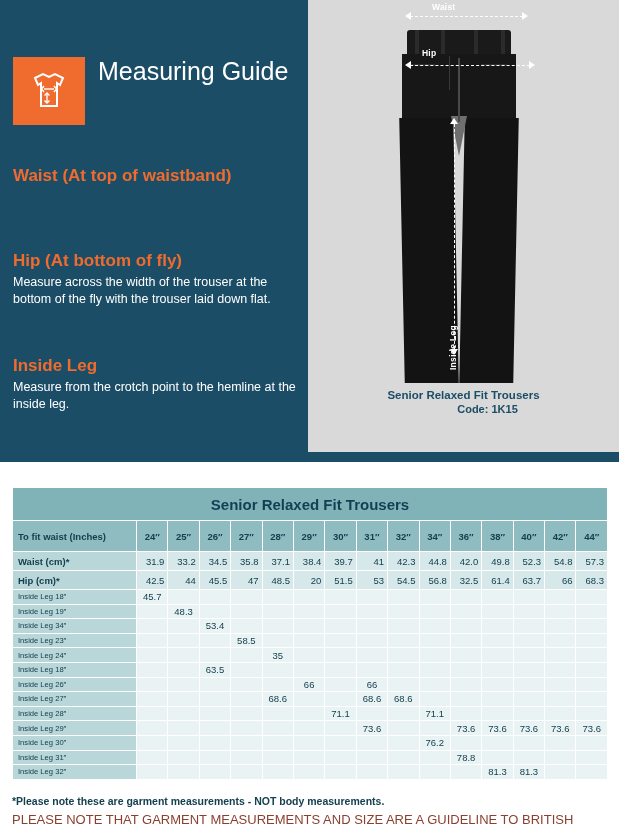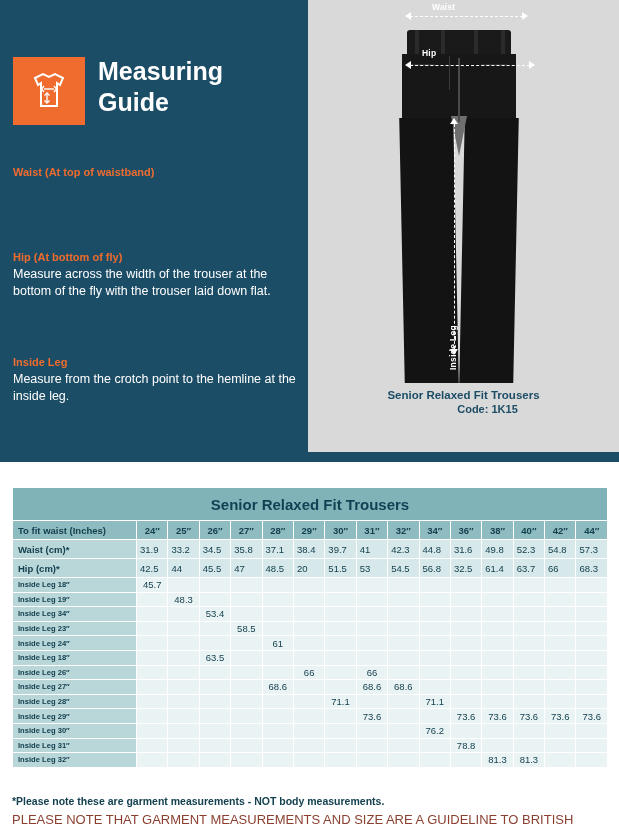--- a/index.html
+++ b/index.html
@@ -64,34 +64,34 @@
     align-items: center;
     justify-content: center;
   }
   .logo-box svg { display:block; }
 
   .guide-title {
     position: absolute;
     left: 98px; top: 56px;
     width: 200px;
     font-size: 25px;
-    font-weight: bold;
+    font-weight: normal;
     line-height: 1.24;
     color: #ffffff;
   }
 
   .section {
     position: absolute;
     left: 13px;
     width: 283px;
   }
   .sec-head {
     color: #ef6c2e;
     font-weight: bold;
-    font-size: 11px;
+    font-size: 17px;
     margin: 0 0 3px 0;
   }
   .sec-body {
     color: #ffffff;
     font-size: 12.5px;
     line-height: 1.33;
     margin: 0;
   }
   #sec-waist { top: 166px; }
   #sec-hip   { top: 251px; }
@@ -245,53 +245,53 @@
     border: 1px solid #ffffff;
   }
   table.sizes th, table.sizes td {
     border: 1px solid #ffffff;
     font-size: 9.5px;
     padding: 0 3px;
   }
   .hdr-row th {
     background: #8fbcc0;
     color: #14404f;
-    height: 19px;
+    height: 31px;
     font-weight: bold;
     text-align: center;
   }
   .hdr-row th.first {
     text-align: left;
     padding-left: 5px;
     font-size: 9.5px;
   }
   .meas-row td {
     background: #d6e8e9;
     color: #14404f;
     height: 19px;
-    text-align: left;
+    text-align: right;
     font-size: 10px;
   }
   .meas-row td.first {
     text-align: left;
     padding-left: 5px;
     font-weight: bold;
     background: #b9d7d9;
   }
   .leg-row td {
     background: #eaf3f4;
     color: #14404f;
     height: 14.6px;
     text-align: center;
     font-size: 7.6px;
   }
   .leg-row td.first {
     text-align: left;
     padding-left: 5px;
-    font-weight: bold;
+    font-weight: normal;
     background: #b9d7d9;
     font-size: 7.6px;
   }
 
   .note1 {
     position: absolute;
     left: 12px; top: 795px;
     font-size: 10.5px;
     font-weight: bold;
     color: #14404f;
@@ -417,21 +417,21 @@
             <td>31.9</td>
             <td>33.2</td>
             <td>34.5</td>
             <td>35.8</td>
             <td>37.1</td>
             <td>38.4</td>
             <td>39.7</td>
             <td>41</td>
             <td>42.3</td>
             <td>44.8</td>
-            <td>31.6</td>
+            <td>42.0</td>
             <td>49.8</td>
             <td>52.3</td>
             <td>54.8</td>
             <td>57.3</td>
           </tr>
           <tr class="meas-row">
             <td class="first">Hip (cm)*</td>
             <td>42.5</td>
             <td>44</td>
             <td>45.5</td>
@@ -519,21 +519,21 @@
             <td></td>
             <td></td>
             <td></td>
           </tr>
           <tr class="leg-row">
             <td class="first">Inside Leg 24″</td>
             <td></td>
             <td></td>
             <td></td>
             <td></td>
-            <td>61</td>
+            <td>35</td>
             <td></td>
             <td></td>
             <td></td>
             <td></td>
             <td></td>
             <td></td>
             <td></td>
             <td></td>
             <td></td>
             <td></td>

